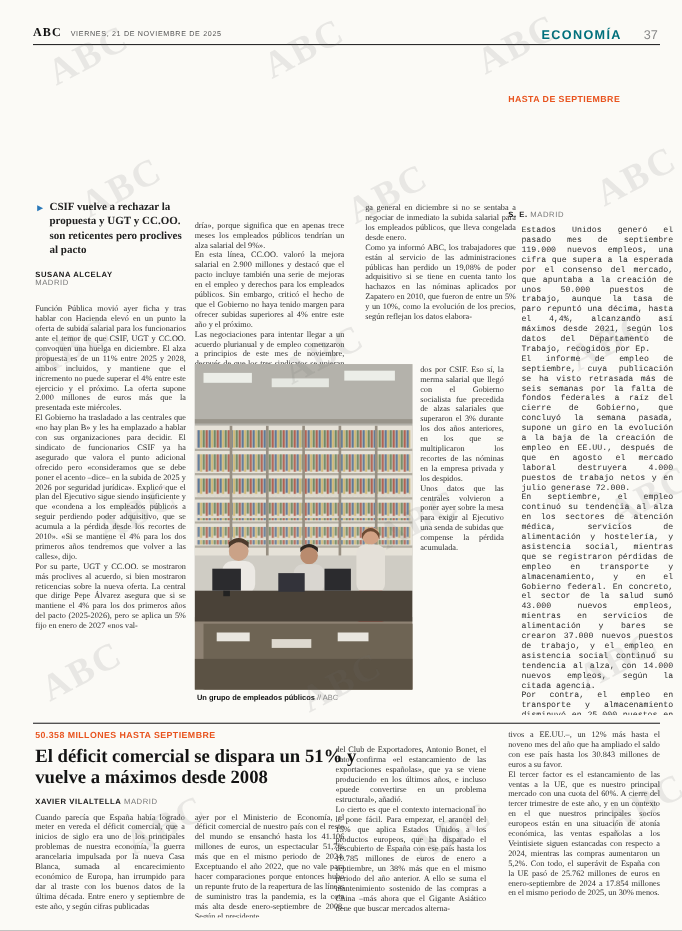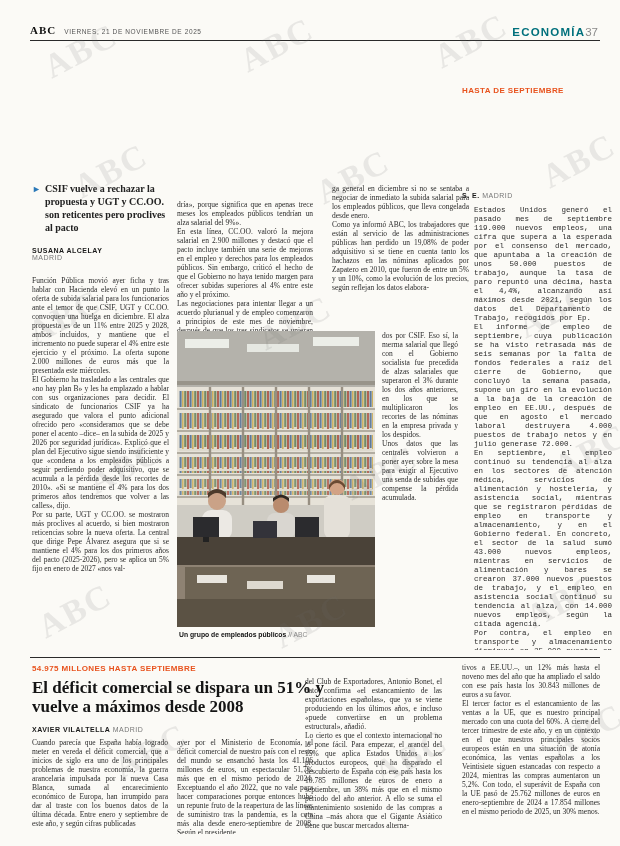--- a/index.html
+++ b/index.html
@@ -5,21 +5,21 @@
   html,body{margin:0;padding:0;background:#9a9a9a;}
   .page{position:relative;width:620px;height:846px;background:#fbfaf6;overflow:hidden;
         font-family:"Liberation Serif",serif;color:#1c1c1c;box-sizing:border-box;}
   .abs{position:absolute;box-sizing:border-box;}
 
   
   .mast-left{left:30px;top:24px;font-size:6.5px;color:#555;font-family:"Liberation Sans",sans-serif;letter-spacing:.6px;}
   .abc-logo{font-family:"Liberation Serif",serif;font-weight:bold;font-size:11px;color:#111;letter-spacing:1px;margin-right:8px;}
   .mast-right{right:22px;top:22px;font-family:"Liberation Sans",sans-serif;}
   .section-name{font-weight:bold;font-size:11.5px;letter-spacing:1.2px;color:#00707c;text-align:center;}
-  .page-num{font-size:11.5px;color:#8a8a8a;margin-left:0;}
+  .page-num{font-size:11.5px;color:#8a8a8a;margin-left:20px;}
   .rule{height:1px;background:#2a2a2a;}
 
   
   .h1{left:32px;top:80px;width:432px;font-size:25px;line-height:26px;font-weight:bold;color:#141414;letter-spacing:-.2px;}
   .h2-side{left:462px;top:100px;width:138px;font-size:15px;line-height:17px;font-weight:bold;color:#141414;}
   .h2-bot{left:32px;top:678px;width:292px;font-size:17px;line-height:19px;font-weight:bold;color:#141414;}
 
   .kicker{font-family:"Liberation Sans",sans-serif;font-weight:bold;font-size:8px;letter-spacing:.4px;color:#e8531e;}
 
   .deck{left:32px;top:182px;width:136px;padding-left:13px;font-size:10px;line-height:13px;font-weight:bold;color:#222;}
@@ -174,21 +174,21 @@
   <div class="abs byline side-byline">
     <b>S. E.</b>
     <span class="city">MADRID</span>
   </div>
   <div class="abs body-text side-body">Estados Unidos generó el pasado mes de septiembre 119.000 nuevos empleos, una cifra que supera a la esperada por el consenso del mercado, que apuntaba a la creación de unos 50.000 puestos de trabajo, aunque la tasa de paro repuntó una décima, hasta el 4,4%, alcanzando así máximos desde 2021, según los datos del Departamento de Trabajo, recogidos por Ep.
 El informe de empleo de septiembre, cuya publicación se ha visto retrasada más de seis semanas por la falta de fondos federales a raíz del cierre de Gobierno, que concluyó la semana pasada, supone un giro en la evolución a la baja de la creación de empleo en EE.UU., después de que en agosto el mercado laboral destruyera 4.000 puestos de trabajo netos y en julio generase 72.000.
 En septiembre, el empleo continuó su tendencia al alza en los sectores de atención médica, servicios de alimentación y hostelería, y asistencia social, mientras que se registraron pérdidas de empleo en transporte y almacenamiento, y en el Gobierno federal. En concreto, el sector de la salud sumó 43.000 nuevos empleos, mientras en servicios de alimentación y bares se crearon 37.000 nuevos puestos de trabajo, y el empleo en asistencia social continuó su tendencia al alza, con 14.000 nuevos empleos, según la citada agencia.
 Por contra, el empleo en transporte y almacenamiento disminuyó en 25.000 puestos en septiembre y el empleo en el Gobierno federal continuó cayendo, con una pérdida de 3.000 puestos en el noveno mes del año, que implica la caída de 97.000 empleos respecto del máximo alcanzado el pasado mes de enero.</div>
 
   <div class="abs rule rule2"></div>
-  <div class="abs kicker bot-kicker">54.975 MILLONES HASTA SEPTIEMBRE</div>
+  <div class="abs kicker bot-kicker">50.358 MILLONES HASTA SEPTIEMBRE</div>
   <div class="abs h2-bot">El déficit comercial se dispara un 51% y vuelve a máximos desde 2008</div>
   <div class="abs byline bot-byline">
     <b>XAVIER VILALTELLA</b>
     <span class="city">MADRID</span>
   </div>
   <div class="abs body-text bcol1">Cuando parecía que España había logrado meter en vereda el déficit comercial, que a inicios de siglo era uno de los principales problemas de nuestra economía, la guerra arancelaria impulsada por la nueva Casa Blanca, sumada al encarecimiento económico de Europa, han irrumpido para dar al traste con los buenos datos de la última década. Entre enero y septiembre de este año, y según cifras publicadas</div>
   <div class="abs body-text bcol2">ayer por el Ministerio de Economía, el déficit comercial de nuestro país con el resto del mundo se ensanchó hasta los 41.106 millones de euros, un espectacular 51,7% más que en el mismo periodo de 2024. Exceptuando el año 2022, que no vale para hacer comparaciones porque entonces hubo un repunte fruto de la reapertura de las líneas de suministro tras la pandemia, es la cota más alta desde enero-septiembre de 2008. Según el presidente</div>
   <div class="abs body-text bcol3">del Club de Exportadores, Antonio Bonet, el dato confirma «el estancamiento de las exportaciones españolas», que ya se viene produciendo en los últimos años, e incluso «puede convertirse en un problema estructural», añadió.
 Lo cierto es que el contexto internacional no lo pone fácil. Para empezar, el arancel del 15% que aplica Estados Unidos a los productos europeos, que ha disparado el descubierto de España con ese país hasta los 10.785 millones de euros de enero a septiembre, un 38% más que en el mismo periodo del año anterior. A ello se suma el mantenimiento sostenido de las compras a China –más ahora que el Gigante Asiático tiene que buscar mercados alterna-</div>
   <div class="abs body-text bcol4">tivos a EE.UU.–, un 12% más hasta el noveno mes del año que ha ampliado el saldo con ese país hasta los 30.843 millones de euros a su favor.

